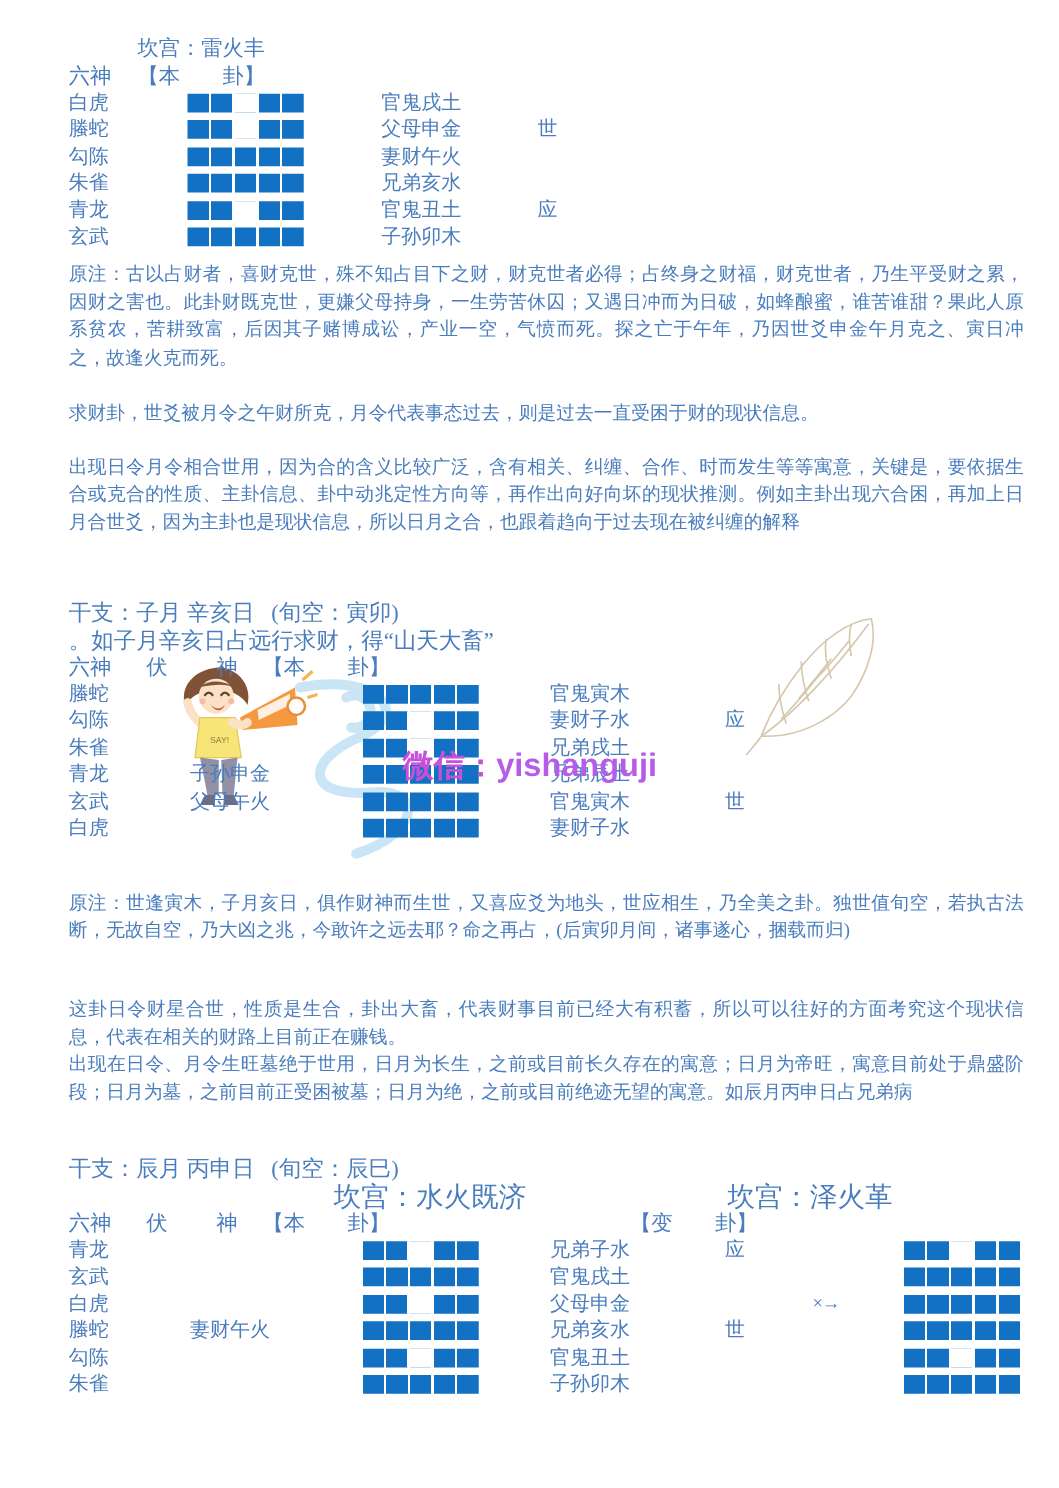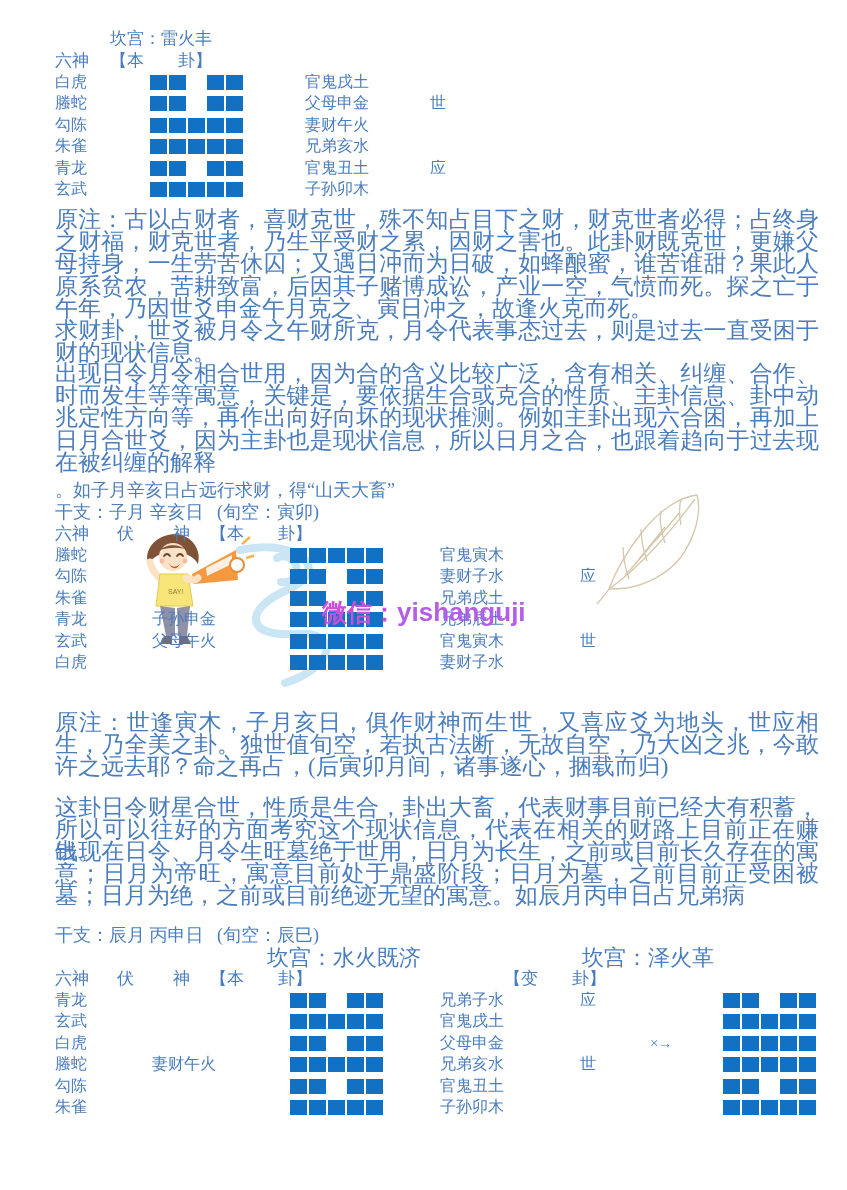--- a/index.html
+++ b/index.html
@@ -28,21 +28,21 @@
   .m-marker { margin-left:16px; width:30px; flex:none; }
   .chg { width:33px; flex:none; font-size:15px; letter-spacing:-1px; }
   .b-name2 { margin-left:8px; width:84px; flex:none; }
   .b-marker2 { margin-left:13px; width:30px; flex:none; }
   .hcol-ls { width:62px; flex:none; }
   .hcol-fu { width:56px; flex:none; }
   .hcol-shen { width:37px; flex:none; }
   .hcol-bian { margin-left:192px; }
   .pal-row { display:flex; font-size:22px; height:21.5px; line-height:21.5px; white-space:pre; }
   
-  .para { position:absolute; left:55px; width:764px; font-size:23px;
+  .para { position:absolute; left:55px; width:764px; font-size:15px;
           line-height:22.2px; text-align:justify; }
   .line18 { font-size:18px; height:21.5px; line-height:21.5px; white-space:pre; }
   
   .wm { position:absolute; z-index:5; display:flex; align-items:baseline; white-space:pre; }
   .wm-cjk { font-weight:bold; font-size:27px; color:var(--wm_cjk,#c94fd6); }
   .wm-latin { font-family:"Liberation Sans","DejaVu Sans",sans-serif; font-weight:bold;
               font-size:25px; letter-spacing:0px; color:var(--wm_latin,#b557e8); }
   .deco { position:absolute; z-index:1; }
   .txt-layer { position:relative; z-index:2; }
 </style>
@@ -147,22 +147,22 @@
       <span class="t-name">子孙卯木</span>
       <span class="t-marker"></span>
     </div>
   </div>
 
   <div class="para" style="top:209px;">原注：古以占财者，喜财克世，殊不知占目下之财，财克世者必得；占终身之财福，财克世者，乃生平受财之累，因财之害也。此卦财既克世，更嫌父母持身，一生劳苦休囚；又遇日冲而为日破，如蜂酿蜜，谁苦谁甜？果此人原系贫农，苦耕致富，后因其子赌博成讼，产业一空，气愤而死。探之亡于午年，乃因世爻申金午月克之、寅日冲之，故逢火克而死。</div>
   <div class="para" style="top:320px;">求财卦，世爻被月令之午财所克，月令代表事态过去，则是过去一直受困于财的现状信息。</div>
   <div class="para" style="top:363px;">出现日令月令相合世用，因为合的含义比较广泛，含有相关、纠缠、合作、时而发生等等寓意，关键是，要依据生合或克合的性质、主卦信息、卦中动兆定性方向等，再作出向好向坏的现状推测。例如主卦出现六合困，再加上日月合世爻，因为主卦也是现状信息，所以日月之合，也跟着趋向于过去现在被纠缠的解释</div>
 
   <div class="sec" id="sec-mid" style="top:480px;">
+    <div class="line18">干支：子月 辛亥日   (旬空：寅卯)</div>
     <div class="line18">。如子月辛亥日占远行求财，得“山天大畜”</div>
-    <div class="line18">干支：子月 辛亥日   (旬空：寅卯)</div>
     <div class="hx-header">
       <span class="hcol-ls">六神</span>
       <span class="hcol-fu">伏</span>
       <span class="hcol-shen">神</span>
       <span>【本　　卦】</span>
     </div>
     <div class="hrow">
       <span class="god2">螣蛇</span>
       <span class="fushen"></span>
       <span class="hl" data-line="yang"></span>

